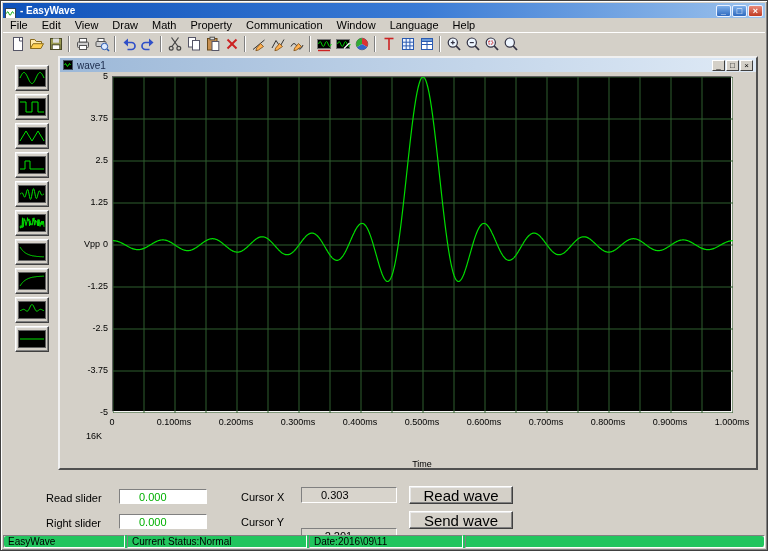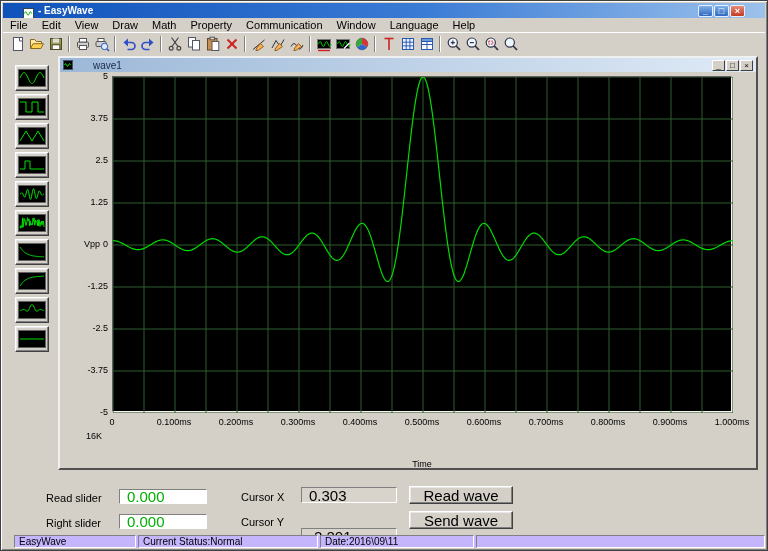--- a/index.html
+++ b/index.html
@@ -3,21 +3,21 @@
 <meta charset="utf-8">
 <style>
   *{box-sizing:border-box;margin:0;padding:0;}
   html,body{width:768px;height:551px;}
   body{font-family:"Liberation Sans",sans-serif;background:#d4d0c8;overflow:hidden;}
   #app{position:relative;width:768px;height:551px;background:#d4d0c8;border:1px solid #404040;
        box-shadow:inset 1px 1px 0 #fff, inset -1px -1px 0 #808080;overflow:hidden;}
 
   .titlebar{position:absolute;left:2px;top:2px;right:2px;height:15px;
     background:linear-gradient(90deg,#0f52ba,#3a7bd5 55%,#9cc2ec);
-    display:flex;align-items:center;padding:0 20px;}
+    display:flex;align-items:center;padding:0 2px;}
   .app-icon{width:11px;height:11px;display:inline-block;}
   .title-text{color:#fff;font-size:10px;font-weight:bold;margin-left:4px;flex:1;white-space:nowrap;}
   .wbtn{width:15px;height:12px;margin-left:1px;background:linear-gradient(#7fb0ea,#2f6ac0);
     border:1px solid #e8f0ff;border-radius:2px;display:inline-flex;align-items:center;justify-content:center;
     color:#fff;font-size:9px;line-height:8px;font-weight:bold;}
   .wbtn-close{background:linear-gradient(#e88a7a,#c03a22);}
 
   .menubar{position:absolute;left:2px;top:17px;right:2px;height:14px;display:flex;align-items:center;font-size:11px;background:#d4d0c8;}
   .menu-item{padding:0 7px;height:14px;line-height:14px;color:#000;}
 
@@ -34,47 +34,47 @@
     border:1px solid;border-color:#fff #404040 #404040 #fff;
     box-shadow:inset -1px -1px 0 #808080, inset 1px 1px 0 #e8e8e8;
     display:flex;align-items:center;justify-content:center;}
   .side-screen{display:inline-flex;border:1px solid #606060;}
 
   .child{position:absolute;left:55px;top:1px;width:700px;height:414px;background:#d4d0c8;
     border:2px solid;border-color:#f0f0f0 #505050 #505050 #f0f0f0;}
   .child-titlebar{height:14px;background:linear-gradient(90deg,#9cb8d8,#dfeaf6);
     display:flex;align-items:center;padding:0 3px;font-size:10px;}
   .child-icon{width:10px;height:10px;display:inline-block;}
-  .child-title{margin-left:20px;flex:1;color:#1a2a4a;}
+  .child-title{margin-left:4px;flex:1;color:#1a2a4a;}
   .cbtn{width:13px;height:11px;margin-left:1px;background:#d4d0c8;
     border:1px solid;border-color:#fff #404040 #404040 #fff;
     display:inline-flex;align-items:center;justify-content:center;font-size:8px;line-height:7px;color:#000;}
 
   .chart-region{position:absolute;left:0;top:14px;right:0;bottom:0;}
   .plot{position:absolute;left:52px;top:4px;width:620px;height:336px;
     border:1px solid;border-color:#606060 #f4f4f4 #f4f4f4 #606060;}
   .axis-label{position:absolute;font-size:9px;color:#000;}
   .ylab{width:48px;text-align:right;left:0;}
   .xlab{width:44px;text-align:center;top:345px;}
   .vpp{position:absolute;left:24px;top:167px;font-size:9px;}
   .pts{position:absolute;left:26px;top:359px;font-size:9px;}
   .xtitle{position:absolute;left:52px;width:620px;text-align:center;top:359px;font-size:9px;margin-top:28px;}
 
   .bottom{position:absolute;left:0;top:482px;width:768px;height:52px;}
   .lbl{position:absolute;font-size:11px;color:#000;}
   .field{position:absolute;border:1px solid;border-color:#808080 #fff #fff #808080;
-    font-family:"Liberation Sans",sans-serif;font-size:15px;padding:0 7px;}
+    font-family:"Liberation Sans",sans-serif;font-size:11px;padding:0 19px;}
   .green-field{width:88px;height:15px;background:#fff;color:#00b000;}
   .gray-field{width:96px;height:16px;background:#d8d4cc;color:#000;}
   .win-btn{position:absolute;width:104px;height:18px;background:#d4d0c8;
     border:1px solid;border-color:#fff #404040 #404040 #fff;
     box-shadow:inset -1px -1px 0 #808080, inset 1px 1px 0 #e8e8e8;
     font-family:"Liberation Sans",sans-serif;font-size:15px;color:#000;}
 
-  .statusbar{position:absolute;left:13px;right:2px;bottom:2px;height:13px;display:flex;align-items:stretch;background:#c4b5fd;font-size:10px;border-radius:6px;}
+  .statusbar{position:absolute;left:2px;right:2px;bottom:2px;height:13px;display:flex;align-items:stretch;background:#22c55e;font-size:10px;border-radius:6px;}
   .spanel{border:1px solid;border-color:#808080 #fff #fff #808080;margin-right:2px;padding:0 4px;line-height:11px;white-space:nowrap;overflow:hidden;}
   .spanel-fill{flex:1;margin-right:0;}
 </style>
 </head>
 <body>
 
 <div id="app">
 
   <div class="titlebar">
     <span class="app-icon" id="app-icon"><svg width="11" height="11" viewBox="0 0 11 11">

